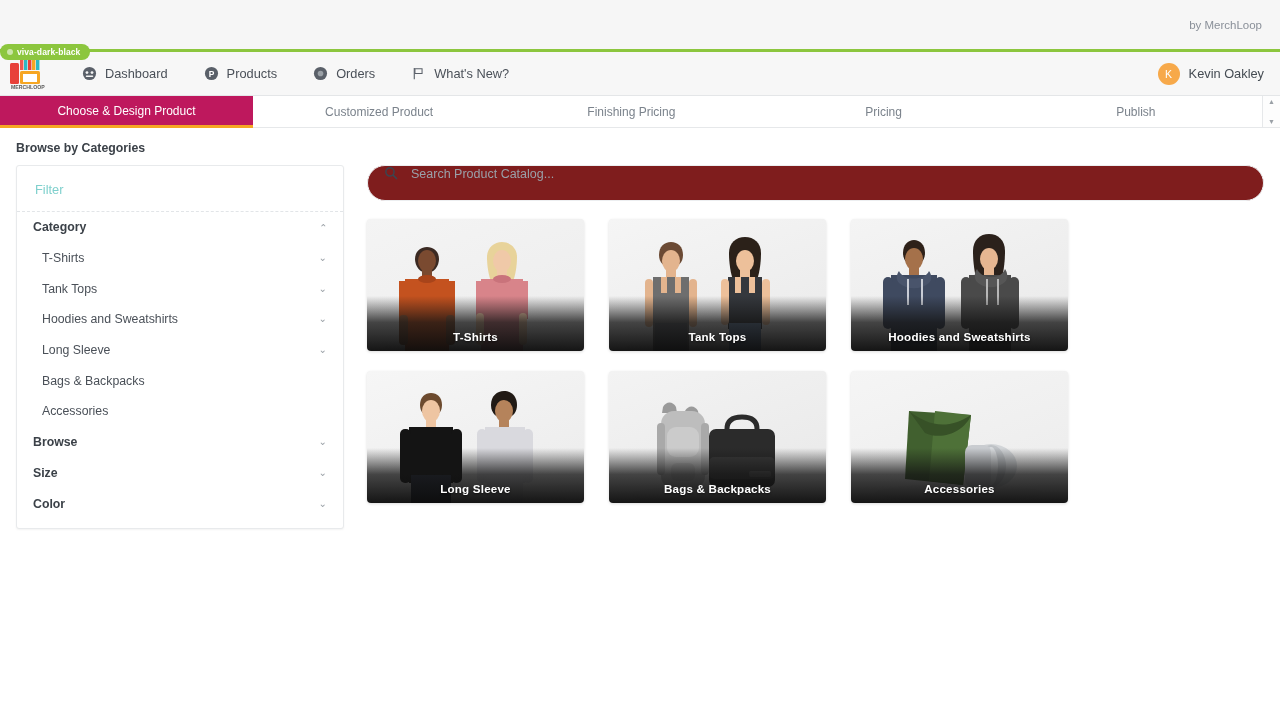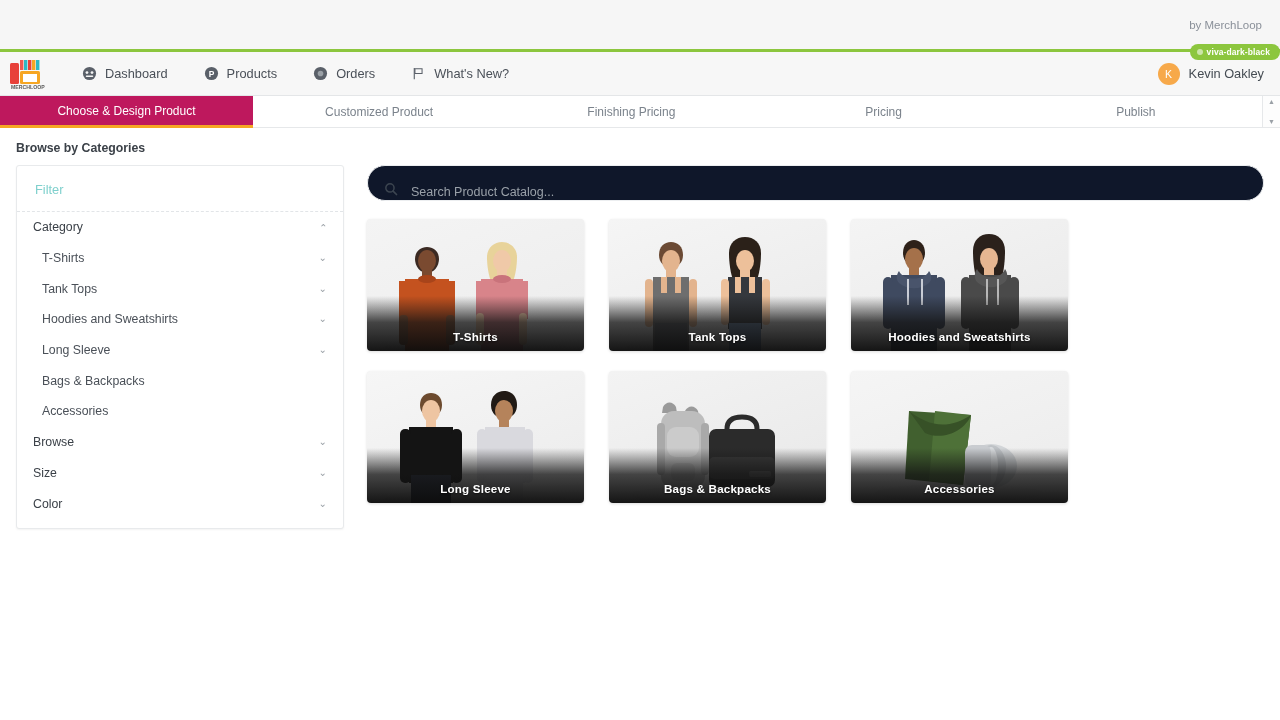--- a/index.html
+++ b/index.html
@@ -43,21 +43,21 @@
   .nav-items{ display:flex; align-items:center; gap:0; }
   .nav-item{
     display:flex; align-items:center; gap:8px;
     padding:0 18px; height:52px;
     font-size:12.8px; color:#4a5058;
     cursor:pointer;
   }
   .nav-ico{ width:15px;height:15px;display:inline-flex;align-items:center;justify-content:center;flex:none;}
   .badge-wrap{
     position:absolute; left:0; right:0; top:-8px;
-    display:flex; justify-content:flex-end; pointer-events:none;
+    display:flex; justify-content:flex-start; pointer-events:none;
   }
   .theme-badge{
     background:#8cc63e; color:#ffffff;
     font-size:8.5px; font-weight:bold;
     border-radius:9px;
     padding:3px 10px 3px 7px;
     display:flex; align-items:center; gap:4px;
     pointer-events:auto;
     letter-spacing:.1px;
   }
@@ -134,33 +134,33 @@
     font-family:"Liberation Sans", sans-serif;
     background:transparent;
   }
   .filter-input::placeholder{ color:#7fd0cd; }
   .frow{
     display:flex;align-items:center;justify-content:space-between;
     padding:0 16px; height:30.7px;
     cursor:pointer;
   }
   .frow .lbl{ font-size:12.3px; color:#3b4148; }
-  .frow.group .lbl{ font-weight:normal; }
+  .frow.group .lbl{ font-weight:bold; }
   .frow.child .lbl{ padding-left:9px; color:#4a5058; }
   .chev{ color:#9aa0a6; font-size:10px; line-height:1; display:inline-block;}
   .chev.up{ transform:rotate(180deg); }
   .filter-bottom-pad{ height:9px; }
 
   
   .catalog{ flex:1; padding-left:23px; }
   .search-bar{
-    height:36px; background:#0f172a;
+    height:36px; background:#7f1d1d;
     border:1px solid #eceef0;
     border-radius:18px;
-    display:flex;align-items:flex-end;
+    display:flex;align-items:flex-start;
     padding:0 16px; gap:11px;
     margin-bottom:18px;
   }
   .search-input{
     border:none;outline:none;background:transparent;
     font-size:12.5px;color:#8b9199;width:100%;
     font-family:"Liberation Sans", sans-serif;
   }
   .search-input::placeholder{ color:#9aa1a9; }
 

